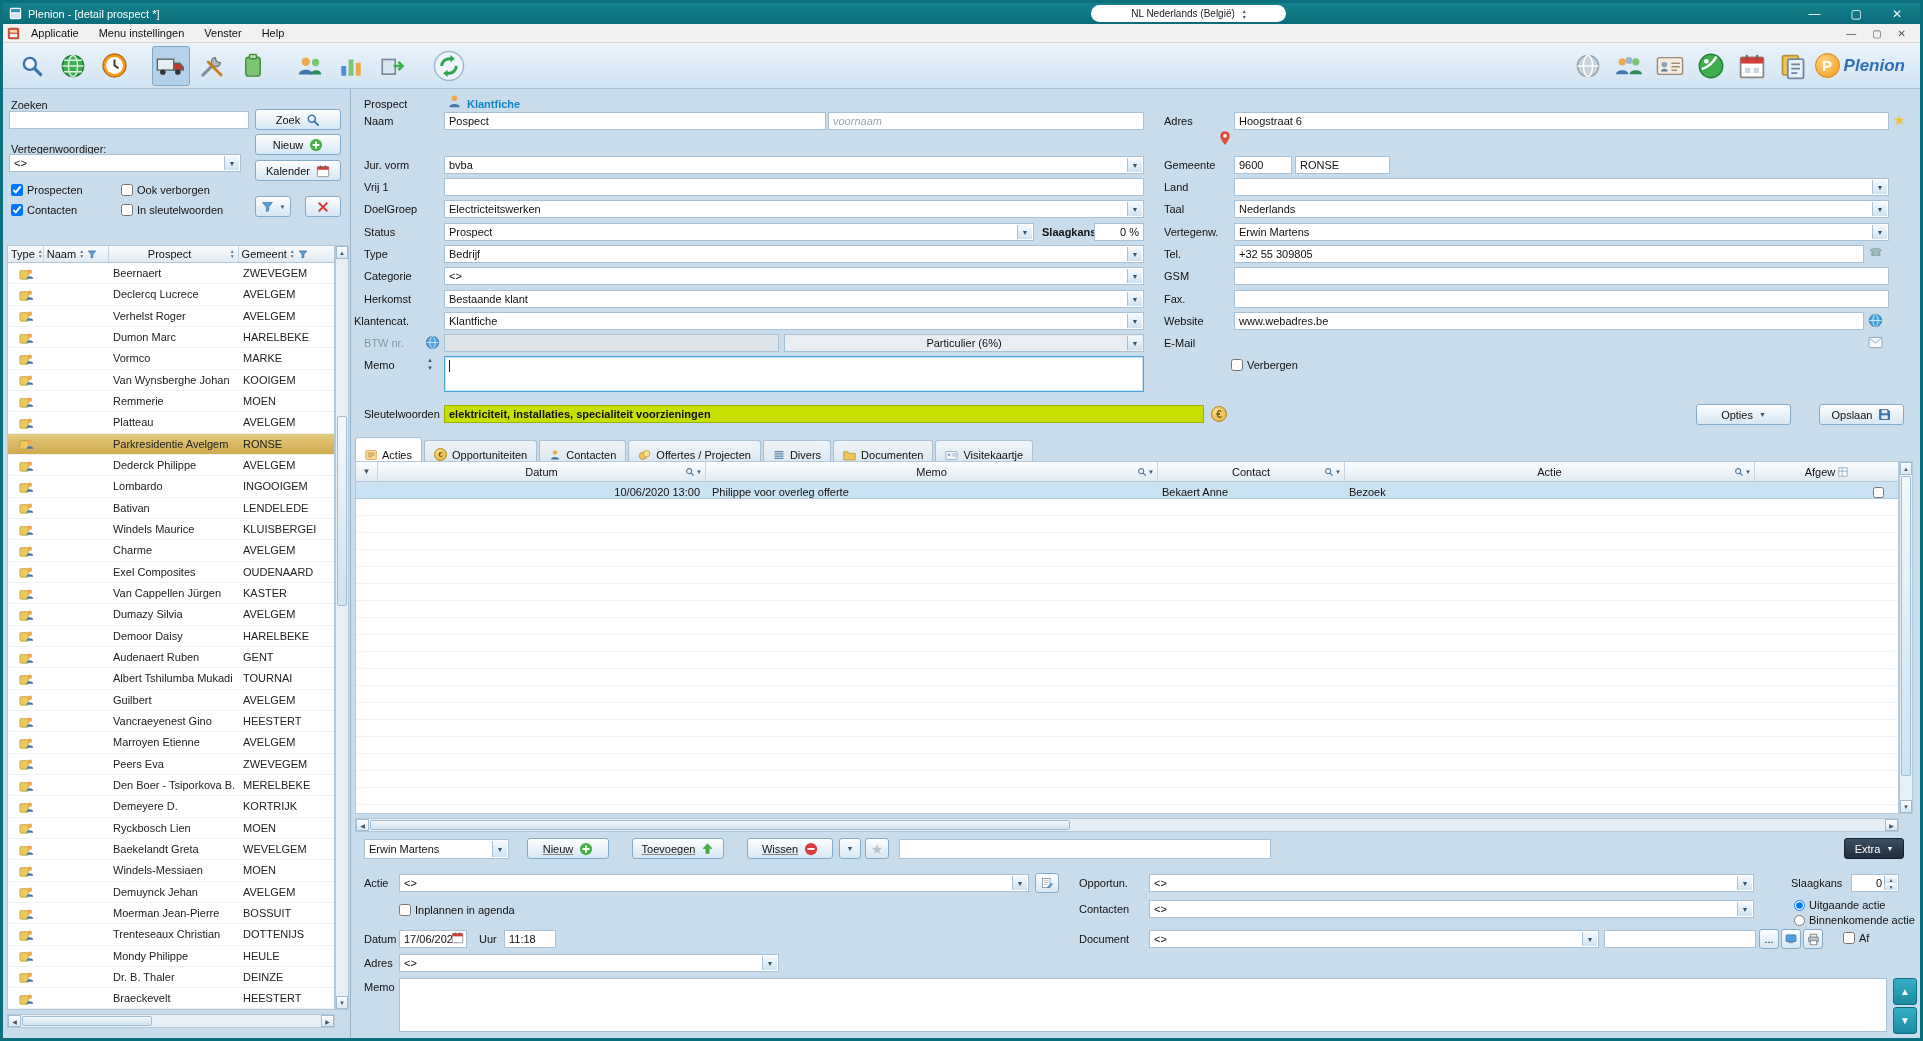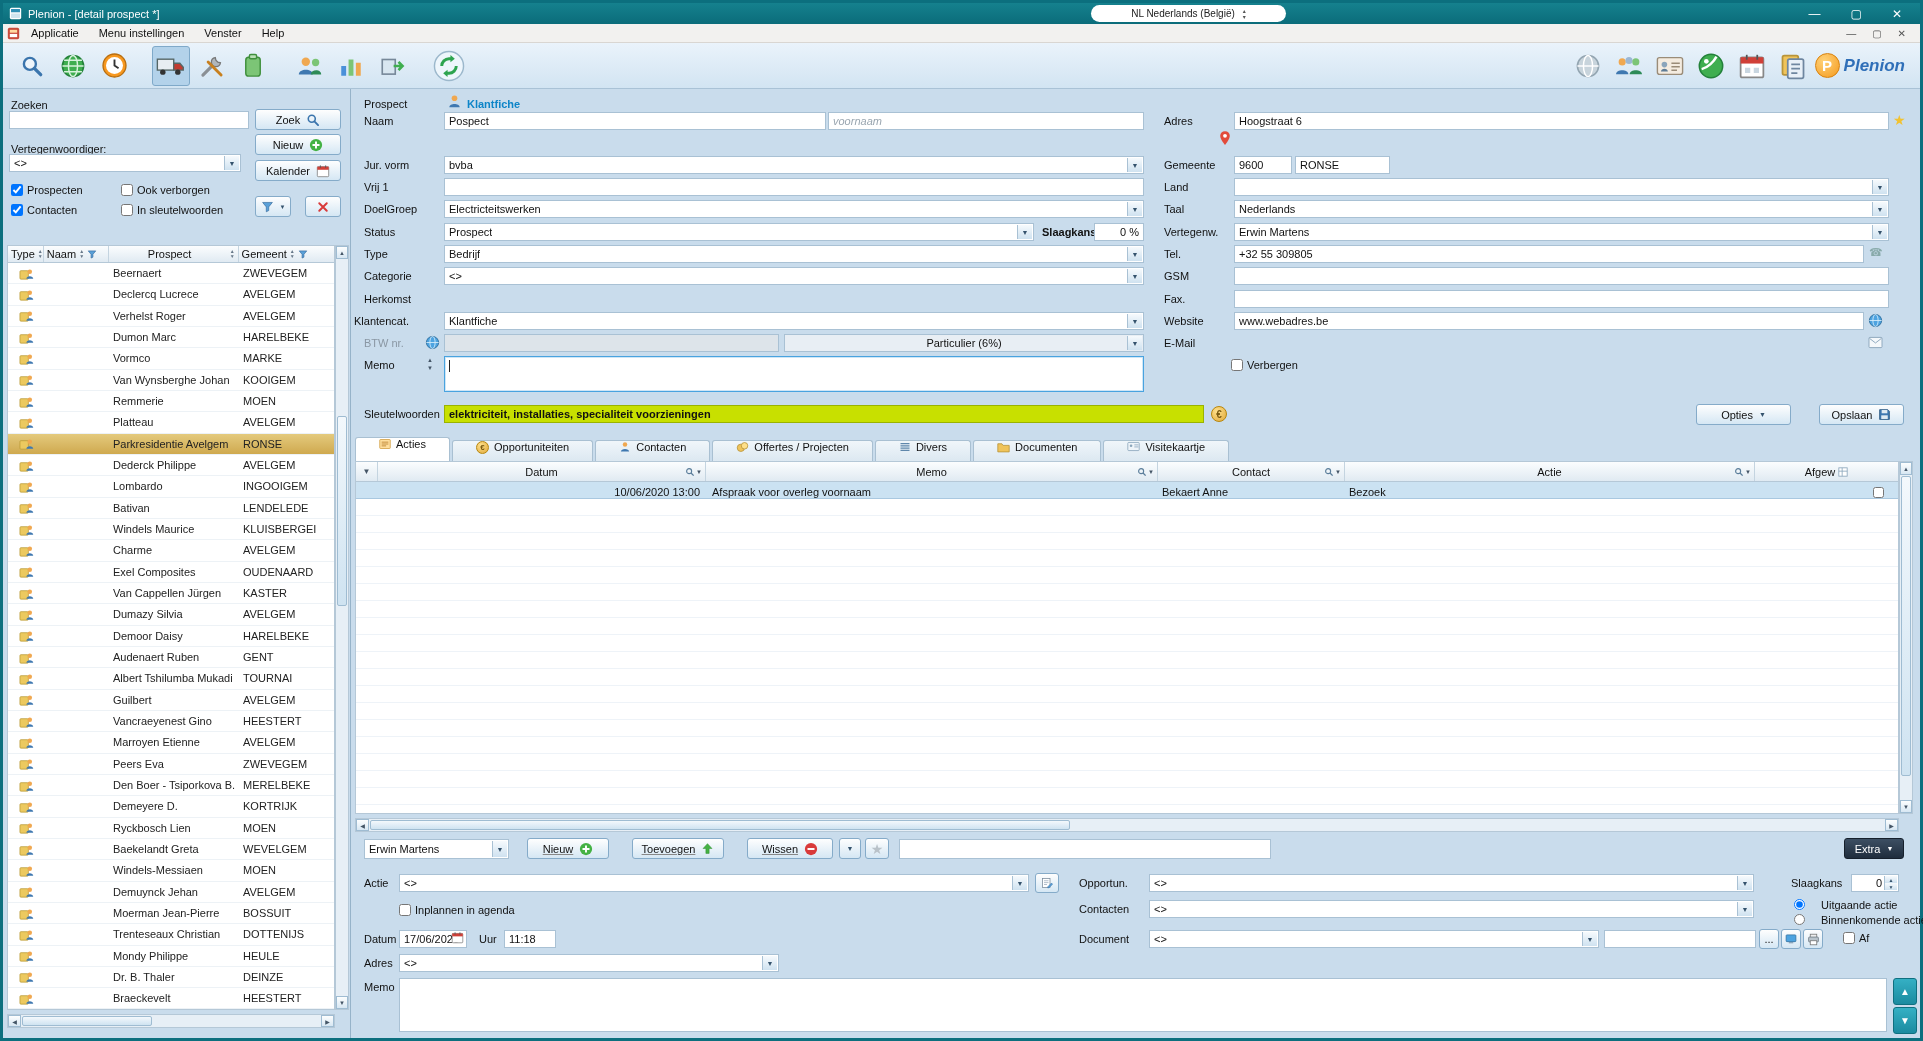--- a/index.html
+++ b/index.html
@@ -43,21 +43,21 @@
 .srow.selected{background:linear-gradient(#e4ca7d,#cfa94f)}
 .c-type{width:36px;display:flex;justify-content:center;flex:0 0 auto}
 .c-naam{width:66px;flex:0 0 auto}
 .c-prospect{width:130px;padding-left:3px;overflow:hidden;white-space:nowrap;flex:0 0 auto;color:#222}
 .c-gem{width:90px;padding-left:3px;overflow:hidden;white-space:nowrap;flex:0 0 auto;color:#222}
 .vscroll{position:absolute;width:14px;background:#e7eff6;border:1px solid #b5c8d7}
 .hscroll{position:absolute;height:14px;background:#e7eff6;border:1px solid #b5c8d7}
 .sb-btn{position:absolute;background:linear-gradient(#fdfefe,#d7e7f3);border:1px solid #9fbcd2;display:flex;align-items:center;justify-content:center;font-size:6px;color:#456}
 .sb-thumb{position:absolute;background:linear-gradient(#f3f8fc,#cfe3f1);border:1px solid #9fbcd2;border-radius:2px}
 .tabs-row{position:absolute;left:4px;top:348px;height:24px;display:flex;align-items:flex-end;width:1558px}
-.tab{position:relative;display:inline-flex;align-items:flex-start;gap:5px;height:21px;padding:0 23px;border:1px solid #a9c0d2;border-bottom:none;border-radius:3px 3px 0 0;background:linear-gradient(#f0f6fa,#dce8f1);margin-right:2px}
+.tab{position:relative;display:inline-flex;align-items:flex-end;gap:5px;height:21px;padding:0 9px;border:1px solid #a9c0d2;border-bottom:none;border-radius:3px 3px 0 0;background:linear-gradient(#f0f6fa,#dce8f1);margin-right:2px}
 .tab.active{background:#fff;height:24px;z-index:2}
 .agrid-head{position:absolute;left:4px;top:372px;width:1544px;height:21px;background:linear-gradient(#fbfdfe,#e0eaf2);border:1px solid #b5c8d7;display:flex}
 .agrid-head .hc{justify-content:center;position:relative}
 .minimag{position:absolute;right:3px;display:flex;align-items:center;gap:1px}
 .agrid-body{position:absolute;left:4px;top:393px;width:1544px;height:332px;border:1px solid #b5c8d7;border-top:none;background:#fff;background-image:repeating-linear-gradient(to bottom,#ffffff 0,#ffffff 16px,#eef3f8 16px,#eef3f8 17px)}
 .arow{height:17px;display:flex;align-items:flex-end;background:#cbe2f2;border-bottom:1px solid #a9c8e0}
 .ac-arrow{width:22px;flex:0 0 auto}
 .ac-datum{width:328px;text-align:right;padding-right:6px;flex:0 0 auto}
 .ac-memo{width:452px;padding-left:6px;flex:0 0 auto;overflow:hidden;white-space:nowrap}
 .ac-contact{width:187px;padding-left:4px;flex:0 0 auto;overflow:hidden;white-space:nowrap}
@@ -65,21 +65,21 @@
 .ac-afgew{flex:1;display:flex;justify-content:flex-end;padding-right:14px}
 .teal-btn{position:absolute;width:24px;height:27px;background:linear-gradient(#35b0c4,#1b8ba0);border:1px solid #0f7080;border-radius:3px;display:flex;align-items:center;justify-content:center;color:#fff;font-size:10px}
 .spin{position:absolute;right:1px;top:1px;bottom:1px;width:13px;display:flex;flex-direction:column;border-left:1px solid #a9c1d4}
 .spin span{flex:1;display:flex;align-items:center;justify-content:center;font-size:5px;background:linear-gradient(#f6fafd,#cfe2f0);color:#35536d}
 .keywords{background:#c8e000;border:1px solid #9ab300;font-weight:bold}
 .caret{position:absolute;left:4px;top:3px;width:1px;height:12px;background:#222}
 .euro-coin{width:16px;height:16px;border-radius:50%;background:radial-gradient(circle at 35% 30%,#ffe08a,#e0a93c);border:1px solid #b8860b;color:#7a5a10;font-weight:bold;display:inline-flex;align-items:center;justify-content:center;font-size:10px}
 .star{color:#f2c230;font-size:14px;line-height:14px}
 .star.gray{color:#b9c2c9}
 .ic{display:inline-flex;align-items:center;justify-content:center}
-.rad{position:absolute;display:flex;align-items:flex-start;gap:16px;white-space:nowrap}
+.rad{position:absolute;display:flex;align-items:flex-end;gap:4px;white-space:nowrap}
 .rad input{width:11px;height:11px;margin:0}
 textarea.ta{position:absolute;border:1px solid #a9c1d4;background:#fff;resize:none;font:11px "Liberation Sans",sans-serif;padding:2px 4px}
 </style>
 </head>
 <body>
 
 <div class="window">
 
   <div class="titlebar">
     <svg class="title-icon" viewBox="0 0 16 16">
@@ -844,20 +844,24 @@
           <span class="arr">▼</span>
         </div>
 
       <div class="lbl" style="left:13px;top:178px">Categorie</div>
       <div class="fld" style="left:93px;top:178px;width:700px">
           <span class="val">&lt;&gt;</span>
           <span class="arr">▼</span>
         </div>
 
       <div class="lbl" style="left:13px;top:201px">Herkomst</div>
+      <div class="fld" style="left:93px;top:201px;width:700px">
+          <span class="val">Bestaande klant</span>
+          <span class="arr">▼</span>
+        </div>
 
       <div class="lbl" style="left:3px;top:223px">Klantencat.</div>
       <div class="fld" style="left:93px;top:223px;width:700px">
           <span class="val">Klantfiche</span>
           <span class="arr">▼</span>
         </div>
 
       <div class="lbl" style="left:13px;top:245px;color:#8a97a3">BTW nr.</div>
       <span class="ic" style="position:absolute;left:74px;top:246px">
           <svg width="15" height="15" viewBox="0 0 16 16">
@@ -1080,21 +1084,21 @@
                 <path d="M1 5h10M5 1v10" stroke="#8aa5bb"></path>
               </svg>
             </span>
           </div>
       </div>
 
       <div class="agrid-body">
         <div class="arow">
             <span class="ac-arrow"></span>
             <span class="ac-datum">10/06/2020 13:00</span>
-            <span class="ac-memo">Afspraak voor overleg voornaam</span>
+            <span class="ac-memo">Philippe voor overleg offerte</span>
             <span class="ac-contact">Bekaert Anne</span>
             <span class="ac-actie">Bezoek</span>
             <span class="ac-afgew">
               <input type="checkbox" style="width: 11px; height: 11px;">
             </span>
           </div>
       </div>
 
       <div class="vscroll" style="left:1548px;top:372px;height:353px">
         <div class="sb-btn" style="left:0;top:0;width:12px;height:13px">▲</div>

